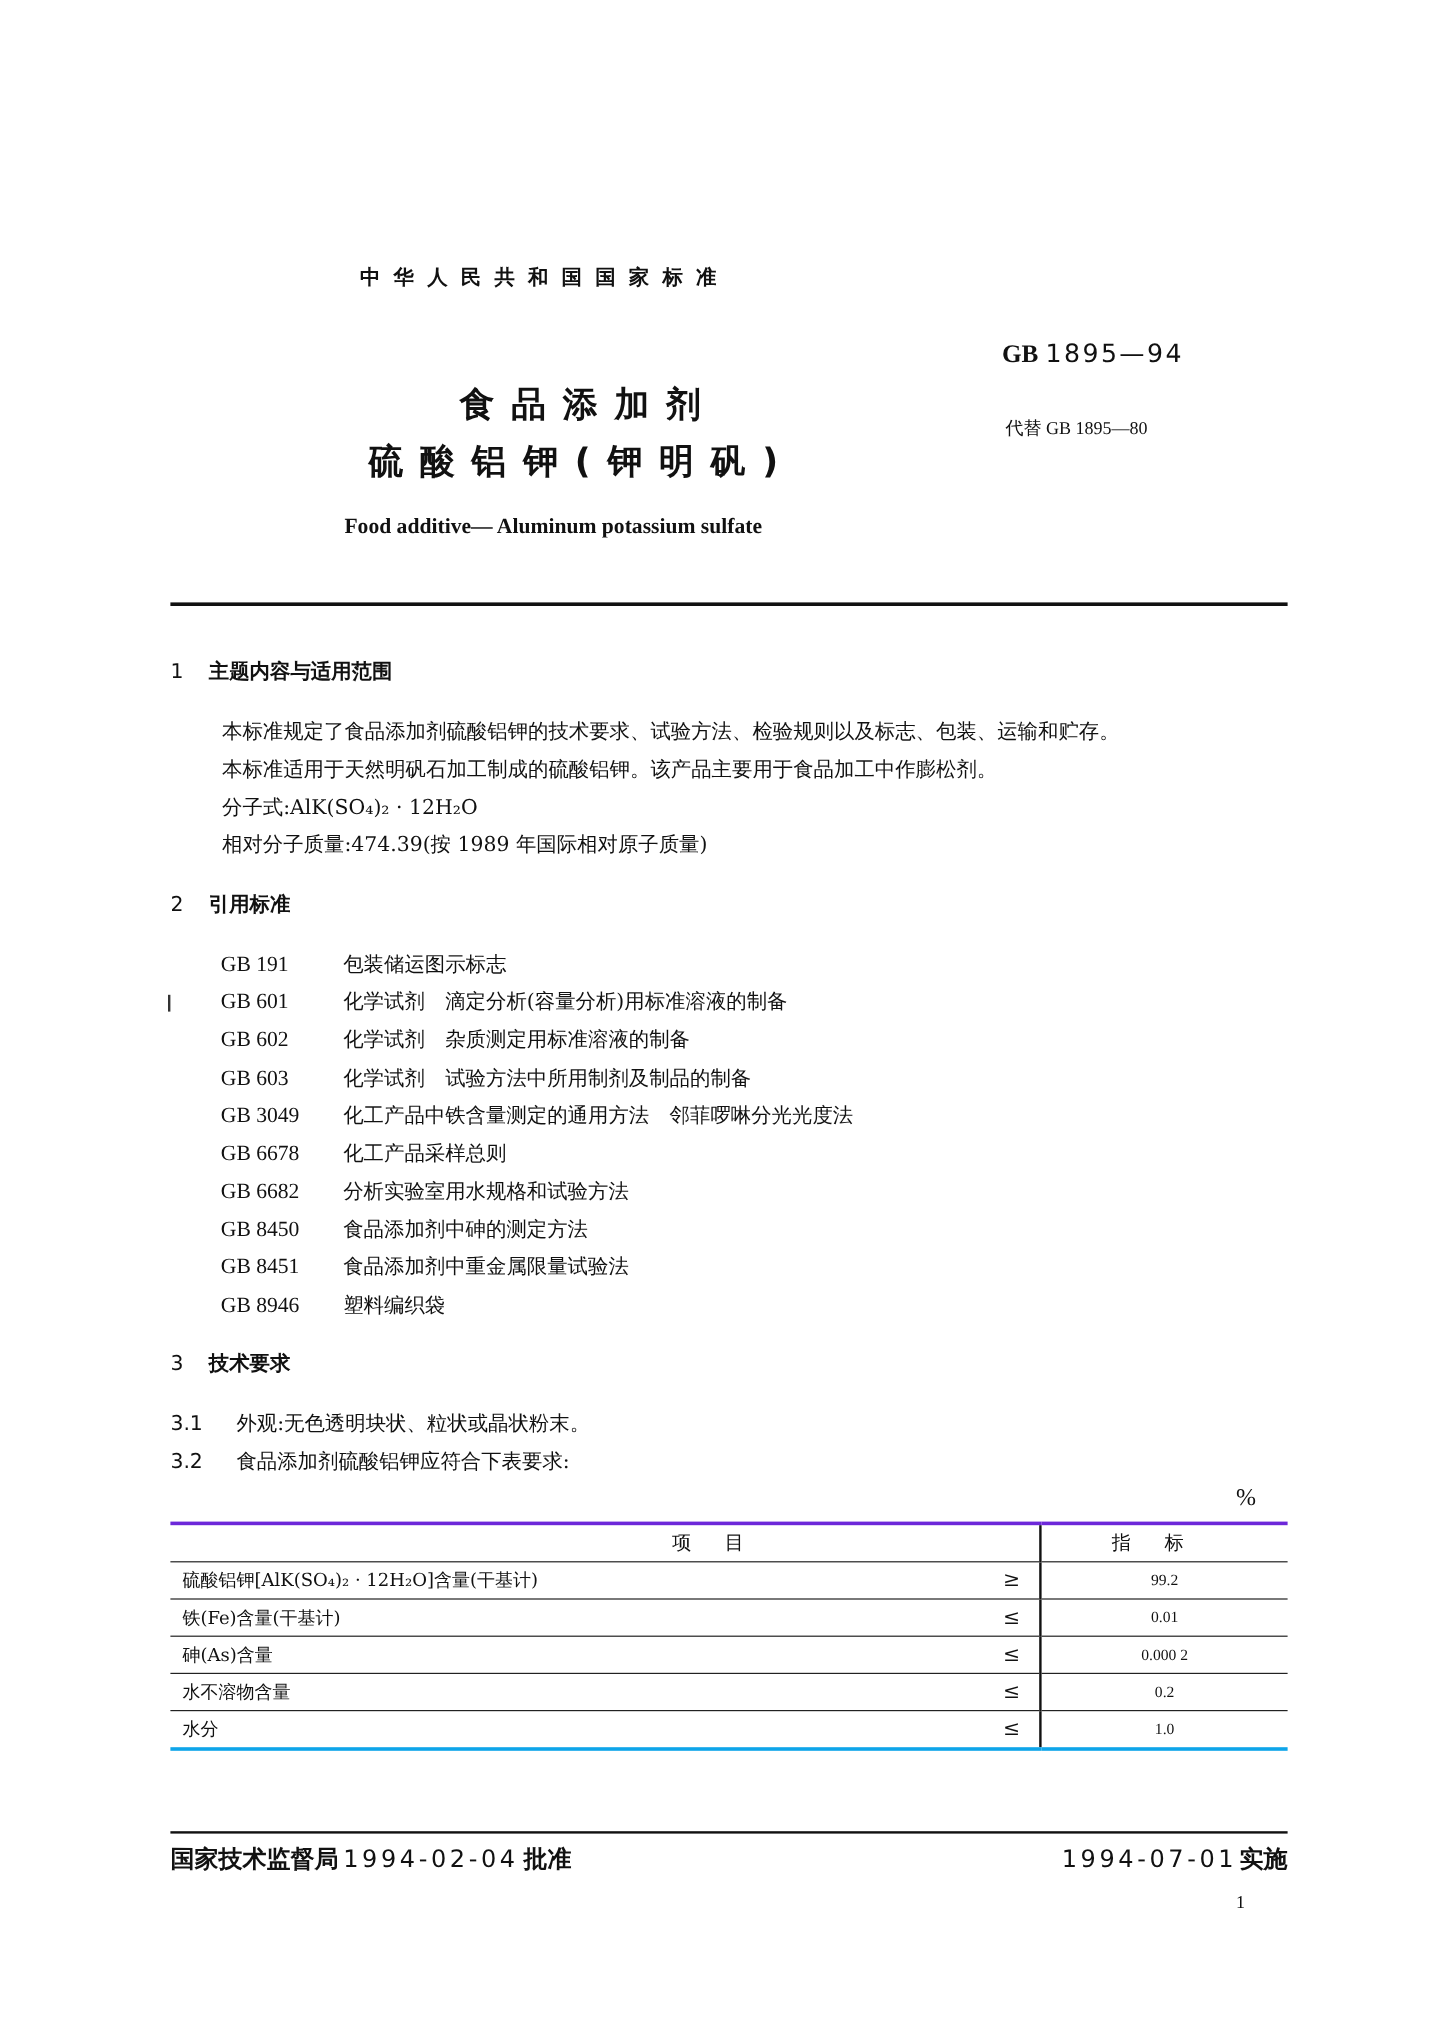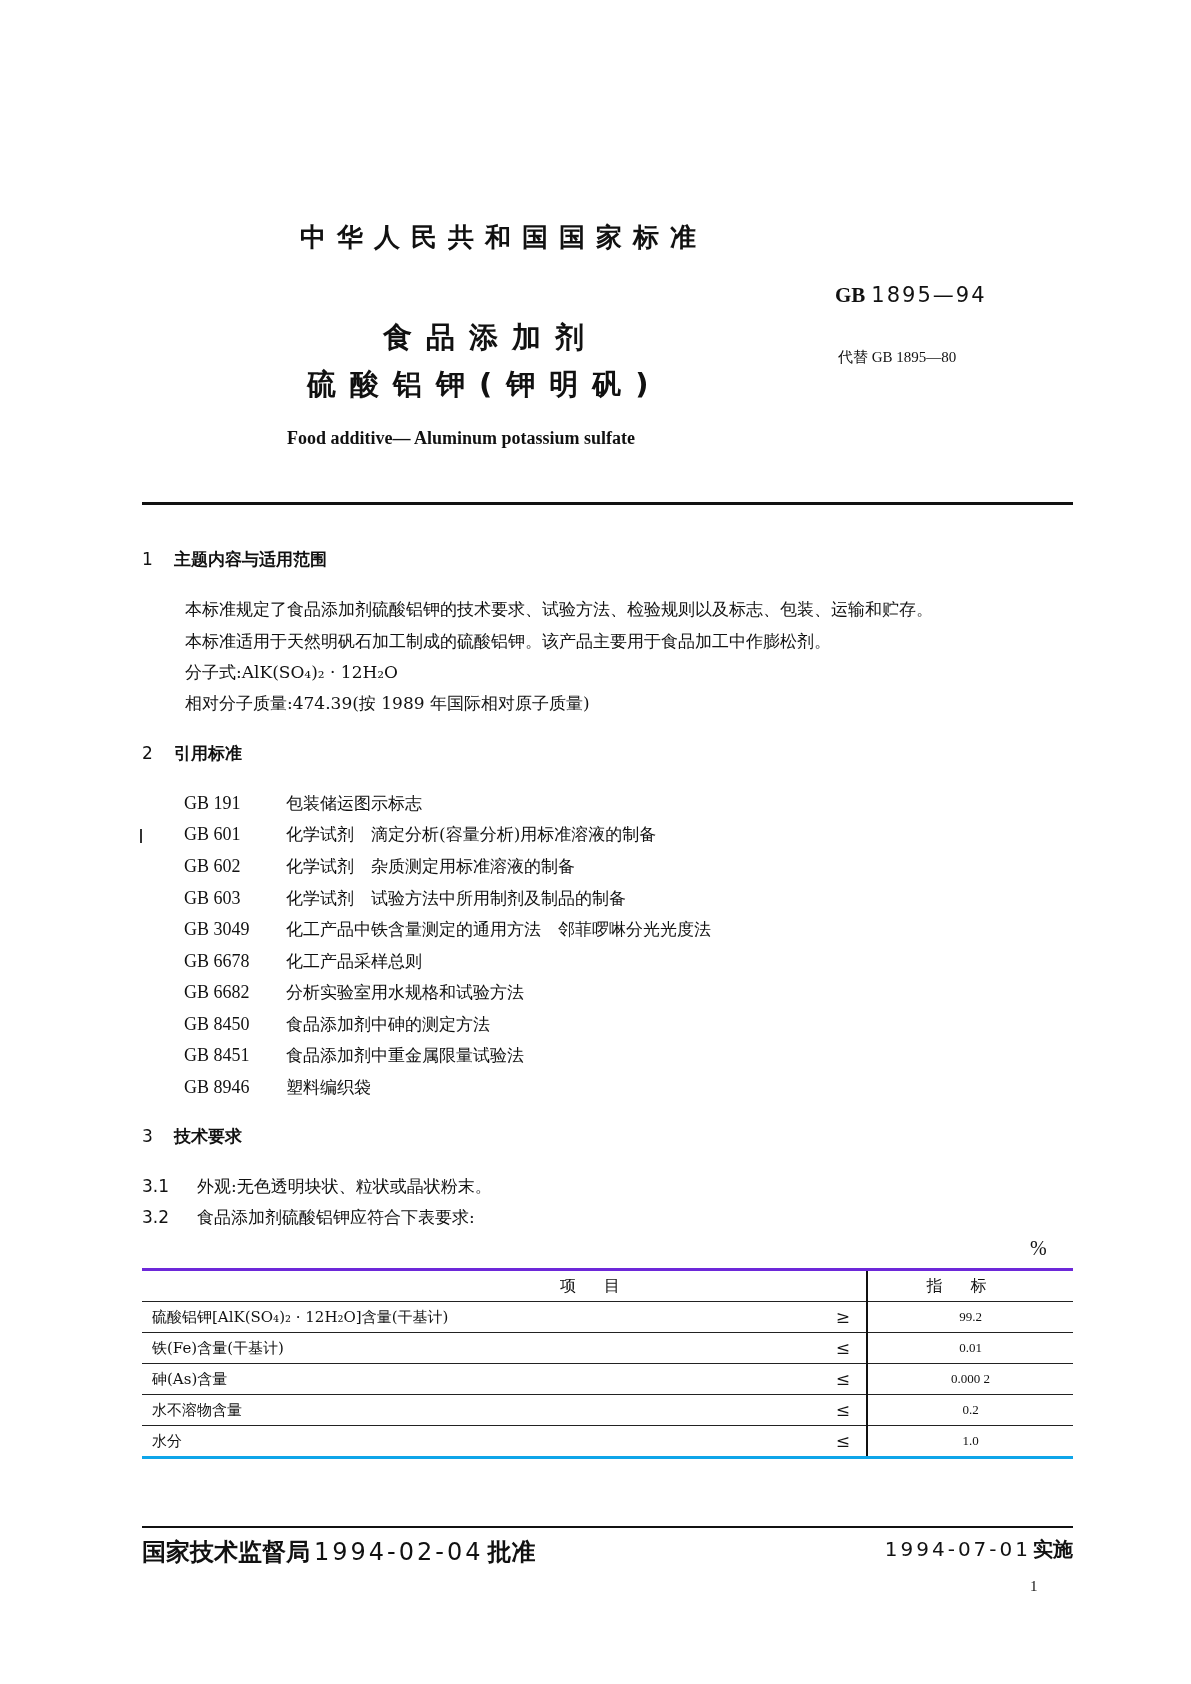--- a/index.html
+++ b/index.html
@@ -4,21 +4,21 @@
 <style>
   html, body { margin: 0; padding: 0; background: #ffffff; }
   body {
     width: 1191px; height: 1684px; position: relative; overflow: hidden;
     color: #111111;
     font-family: "DejaVu Serif", "Liberation Serif", serif;
   }
   .abs { position: absolute; }
   .sans { font-family: "DejaVu Sans", "Liberation Sans", sans-serif; }
 
-  .nat-std { left: 300px; top: 220px; font-size: 26px; font-weight: bold; letter-spacing: 11px; }
+  .nat-std { left: 300px; top: 220px; font-size: 17px; font-weight: bold; letter-spacing: 11px; }
   .std-num { left: 835px; top: 283px; font-size: 21px; letter-spacing: 2px; }
   .std-num b { font-family: "Liberation Serif", serif; font-weight: bold; letter-spacing: 0; margin-right: 6px; }
   .std-num span.num { font-family: "DejaVu Sans", sans-serif; }
   .replaces { left: 838px; top: 348px; font-size: 15px; font-family: "Liberation Serif", serif; }
   .title1 { left: 383px; top: 318px; font-size: 29px; font-weight: bold; letter-spacing: 14px; }
   .title2 { left: 307px; top: 365px; font-size: 29px; font-weight: bold; letter-spacing: 14px; }
   .title-en { left: 287px; top: 428px; font-size: 18px; font-weight: bold; font-family: "Liberation Serif", serif; }
 
   .rule { background: #111; height: 3px; }
   .rule-top { left: 142px; top: 502px; width: 931px; }
@@ -43,21 +43,21 @@
     border-collapse: collapse; font-size: 15px;
   }
   table.req td, table.req th { border-bottom: 1px solid #222; height: 30px; padding: 0; }
   table.req tr.head th { border-top: 3px solid #6d28d9; font-weight: normal; font-size: 16px; letter-spacing: 28px; }
   table.req tr.last td { border-bottom: 3px solid #0ea5e9; }
   table.req td.item { padding-left: 10px; }
   table.req td.op { text-align: right; padding-right: 16px; width: 60px; font-size: 17px; }
   table.req td.val, table.req th.val { border-left: 2px solid #111; text-align: center; width: 205px; font-family: "Liberation Serif", serif; font-size: 13px; }
   table.req th.val { letter-spacing: 30px; }
 
-  .footer-left { left: 142px; top: 1536px; font-size: 24px; font-weight: bold; }
+  .footer-left { left: 142px; top: 1536px; font-size: 20px; font-weight: bold; }
   .footer-left .date { font-weight: normal; letter-spacing: 3px; margin: 0 4px; font-family: "DejaVu Sans", sans-serif; }
   .footer-right { right: 118px; top: 1536px; font-size: 20px; font-weight: bold; }
   .footer-right .date { font-weight: normal; letter-spacing: 3px; font-family: "DejaVu Sans", sans-serif; margin-right: 2px; }
   .page-num { left: 1030px; top: 1578px; font-size: 15px; font-family: "Liberation Serif", serif; }
 </style>
 </head>
 <body>
 
 <div class="abs nat-std sans">中华人民共和国国家标准</div>
 

